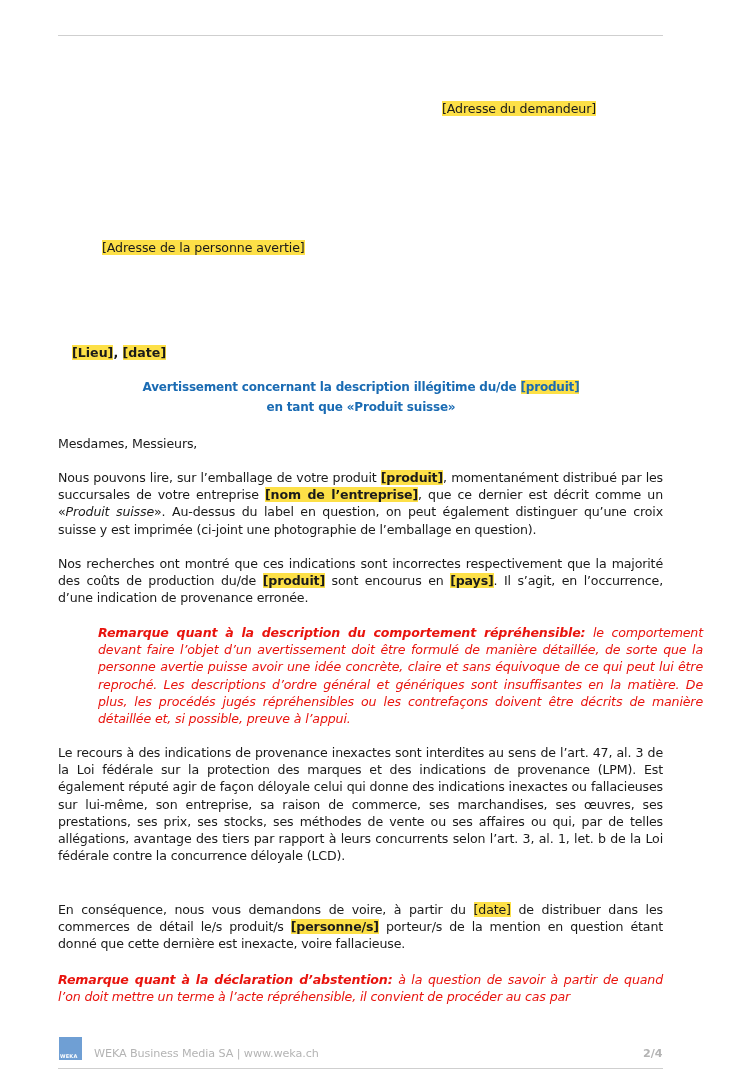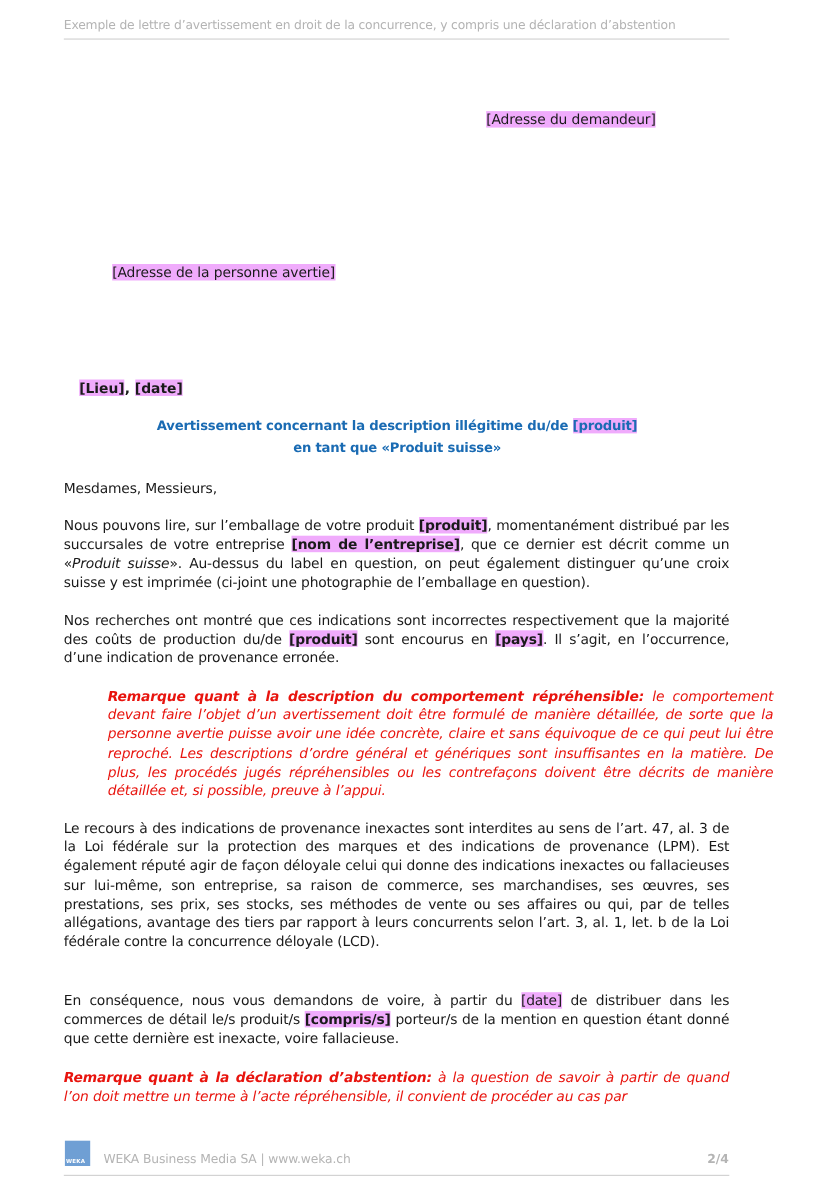--- a/index.html
+++ b/index.html
@@ -2,21 +2,21 @@
 <html><head>
 <meta charset="utf-8">
 <style>
   html, body { margin:0; padding:0; background:#ffffff; }
   body { width:741px; height:1084px; position:relative; overflow:hidden;
          font-family:"DejaVu Sans", sans-serif; color:#1a1a1a; }
   .page { position:absolute; left:0; top:0; width:741px; height:1084px; }
   .running-header { position:absolute; left:58px; top:16px; width:605px; font-size:11.2px; color:#b4b4b4;
                     letter-spacing:-0.15px; white-space:nowrap; }
   .header-rule { position:absolute; left:58px; top:35px; width:605px; height:1px; background:#cfcfcf; }
-  .hl { background:#f0abfc; }
+  .hl { background:#fde047; }
   .b { font-weight:bold; }
   .sender { position:absolute; left:442px; top:101px; font-size:12.6px; letter-spacing:-0.1px; }
   .recipient { position:absolute; left:58px; top:240px; font-size:12.6px; letter-spacing:-0.1px;padding-left:44px; }
   .place-date { position:absolute; left:72px; top:345px; font-size:12.6px; font-weight:bold;text-align:right; }
   .title { position:absolute; left:58px; top:377px; width:606px; font-size:12px; font-weight:bold; color:#1a6bb3;
            line-height:20px; letter-spacing:-0.2px;text-align:center; }
   .title .hl { color:#1a6bb3; }
   .para { position:absolute; left:58px; width:605px; font-size:12.6px; line-height:17.2px; text-align:justify;
           letter-spacing:-0.15px; }
   .note { color:#e8140e; font-style:italic; }
@@ -25,21 +25,20 @@
   .footer-logo span { position:absolute; left:1px; bottom:1px; font-size:5px; color:#ffffff; font-weight:bold; letter-spacing:0.2px; }
   .footer-text { position:absolute; left:94px; top:1047px; font-size:11.2px; color:#b4b4b4; letter-spacing:-0.1px; }
   .footer-page { position:absolute; left:643px; top:1047px; font-size:11.2px; color:#b4b4b4;font-weight:bold; }
   .footer-rule { position:absolute; left:58px; top:1068px; width:605px; height:1px; background:#cfcfcf; }
 </style>
 </head>
 <body>
 
 <div class="page">
 
-  <div class="running-header">Exemple de lettre d’avertissement en droit de la concurrence, y compris une déclaration d’abstention</div>
   <div class="header-rule"></div>
 
   <div class="sender">
     <span class="hl">[Adresse du demandeur]</span>
   </div>
 
   <div class="recipient">
     <span class="hl">[Adresse de la personne avertie]</span>
   </div>
 
@@ -62,21 +61,21 @@
     <span>Nos recherches ont montré que ces indications sont incorrectes respectivement que la majorité des coûts de production du/de </span><span class="hl b">[produit]</span><span> sont encourus en </span><span class="hl b">[pays]</span><span>. Il s’agit, en l’occurrence, d’une indication de provenance erronée.</span>
   </div>
 
   <div class="para note" style="top:624px;margin-left:40px;">
     <span class="b">Remarque quant à la description du comportement répréhensible:</span><span> le comportement devant faire l’objet d’un avertissement doit être formulé de manière détaillée, de sorte que la personne avertie puisse avoir une idée concrète, claire et sans équivoque de ce qui peut lui être reproché. Les descriptions d’ordre général et génériques sont insuffisantes en la matière. De plus, les procédés jugés répréhensibles ou les contrefaçons doivent être décrits de manière détaillée et, si possible, preuve à l’appui.</span>
   </div>
 
   <div class="para" style="top:744px;">Le recours à des indications de provenance inexactes sont interdites au sens de l’art. 47, al. 3 de la Loi fédérale sur la protection des marques et des indications de provenance (LPM). Est également réputé agir de façon déloyale celui qui donne des indications inexactes ou fallacieuses sur lui-même, son entreprise, sa raison de commerce, ses marchandises, ses œuvres, ses prestations, ses prix, ses stocks, ses méthodes de vente ou ses affaires ou qui, par de telles allégations, avantage des tiers par rapport à leurs concurrents selon l’art. 3, al. 1, let. b de la Loi fédérale contre la concurrence déloyale (LCD).</div>
 
   <div class="para" style="top:901px;">
-    <span>En conséquence, nous vous demandons de voire, à partir du </span><span class="hl">[date]</span><span> de distribuer dans les commerces de détail le/s produit/s </span><span class="hl b">[compris/s]</span><span> porteur/s de la mention en question étant donné que cette dernière est inexacte, voire fallacieuse.</span>
+    <span>En conséquence, nous vous demandons de voire, à partir du </span><span class="hl">[date]</span><span> de distribuer dans les commerces de détail le/s produit/s </span><span class="hl b">[personne/s]</span><span> porteur/s de la mention en question étant donné que cette dernière est inexacte, voire fallacieuse.</span>
   </div>
 
   <div class="para note" style="top:971px;">
     <span class="b">Remarque quant à la déclaration d’abstention:</span><span> à la question de savoir à partir de quand l’on doit mettre un terme à l’acte répréhensible, il convient de procéder au cas par</span>
   </div>
 
   <div class="footer-logo">
     <span>WEKA</span>
   </div>
   <div class="footer-text">WEKA Business Media SA | www.weka.ch</div>

